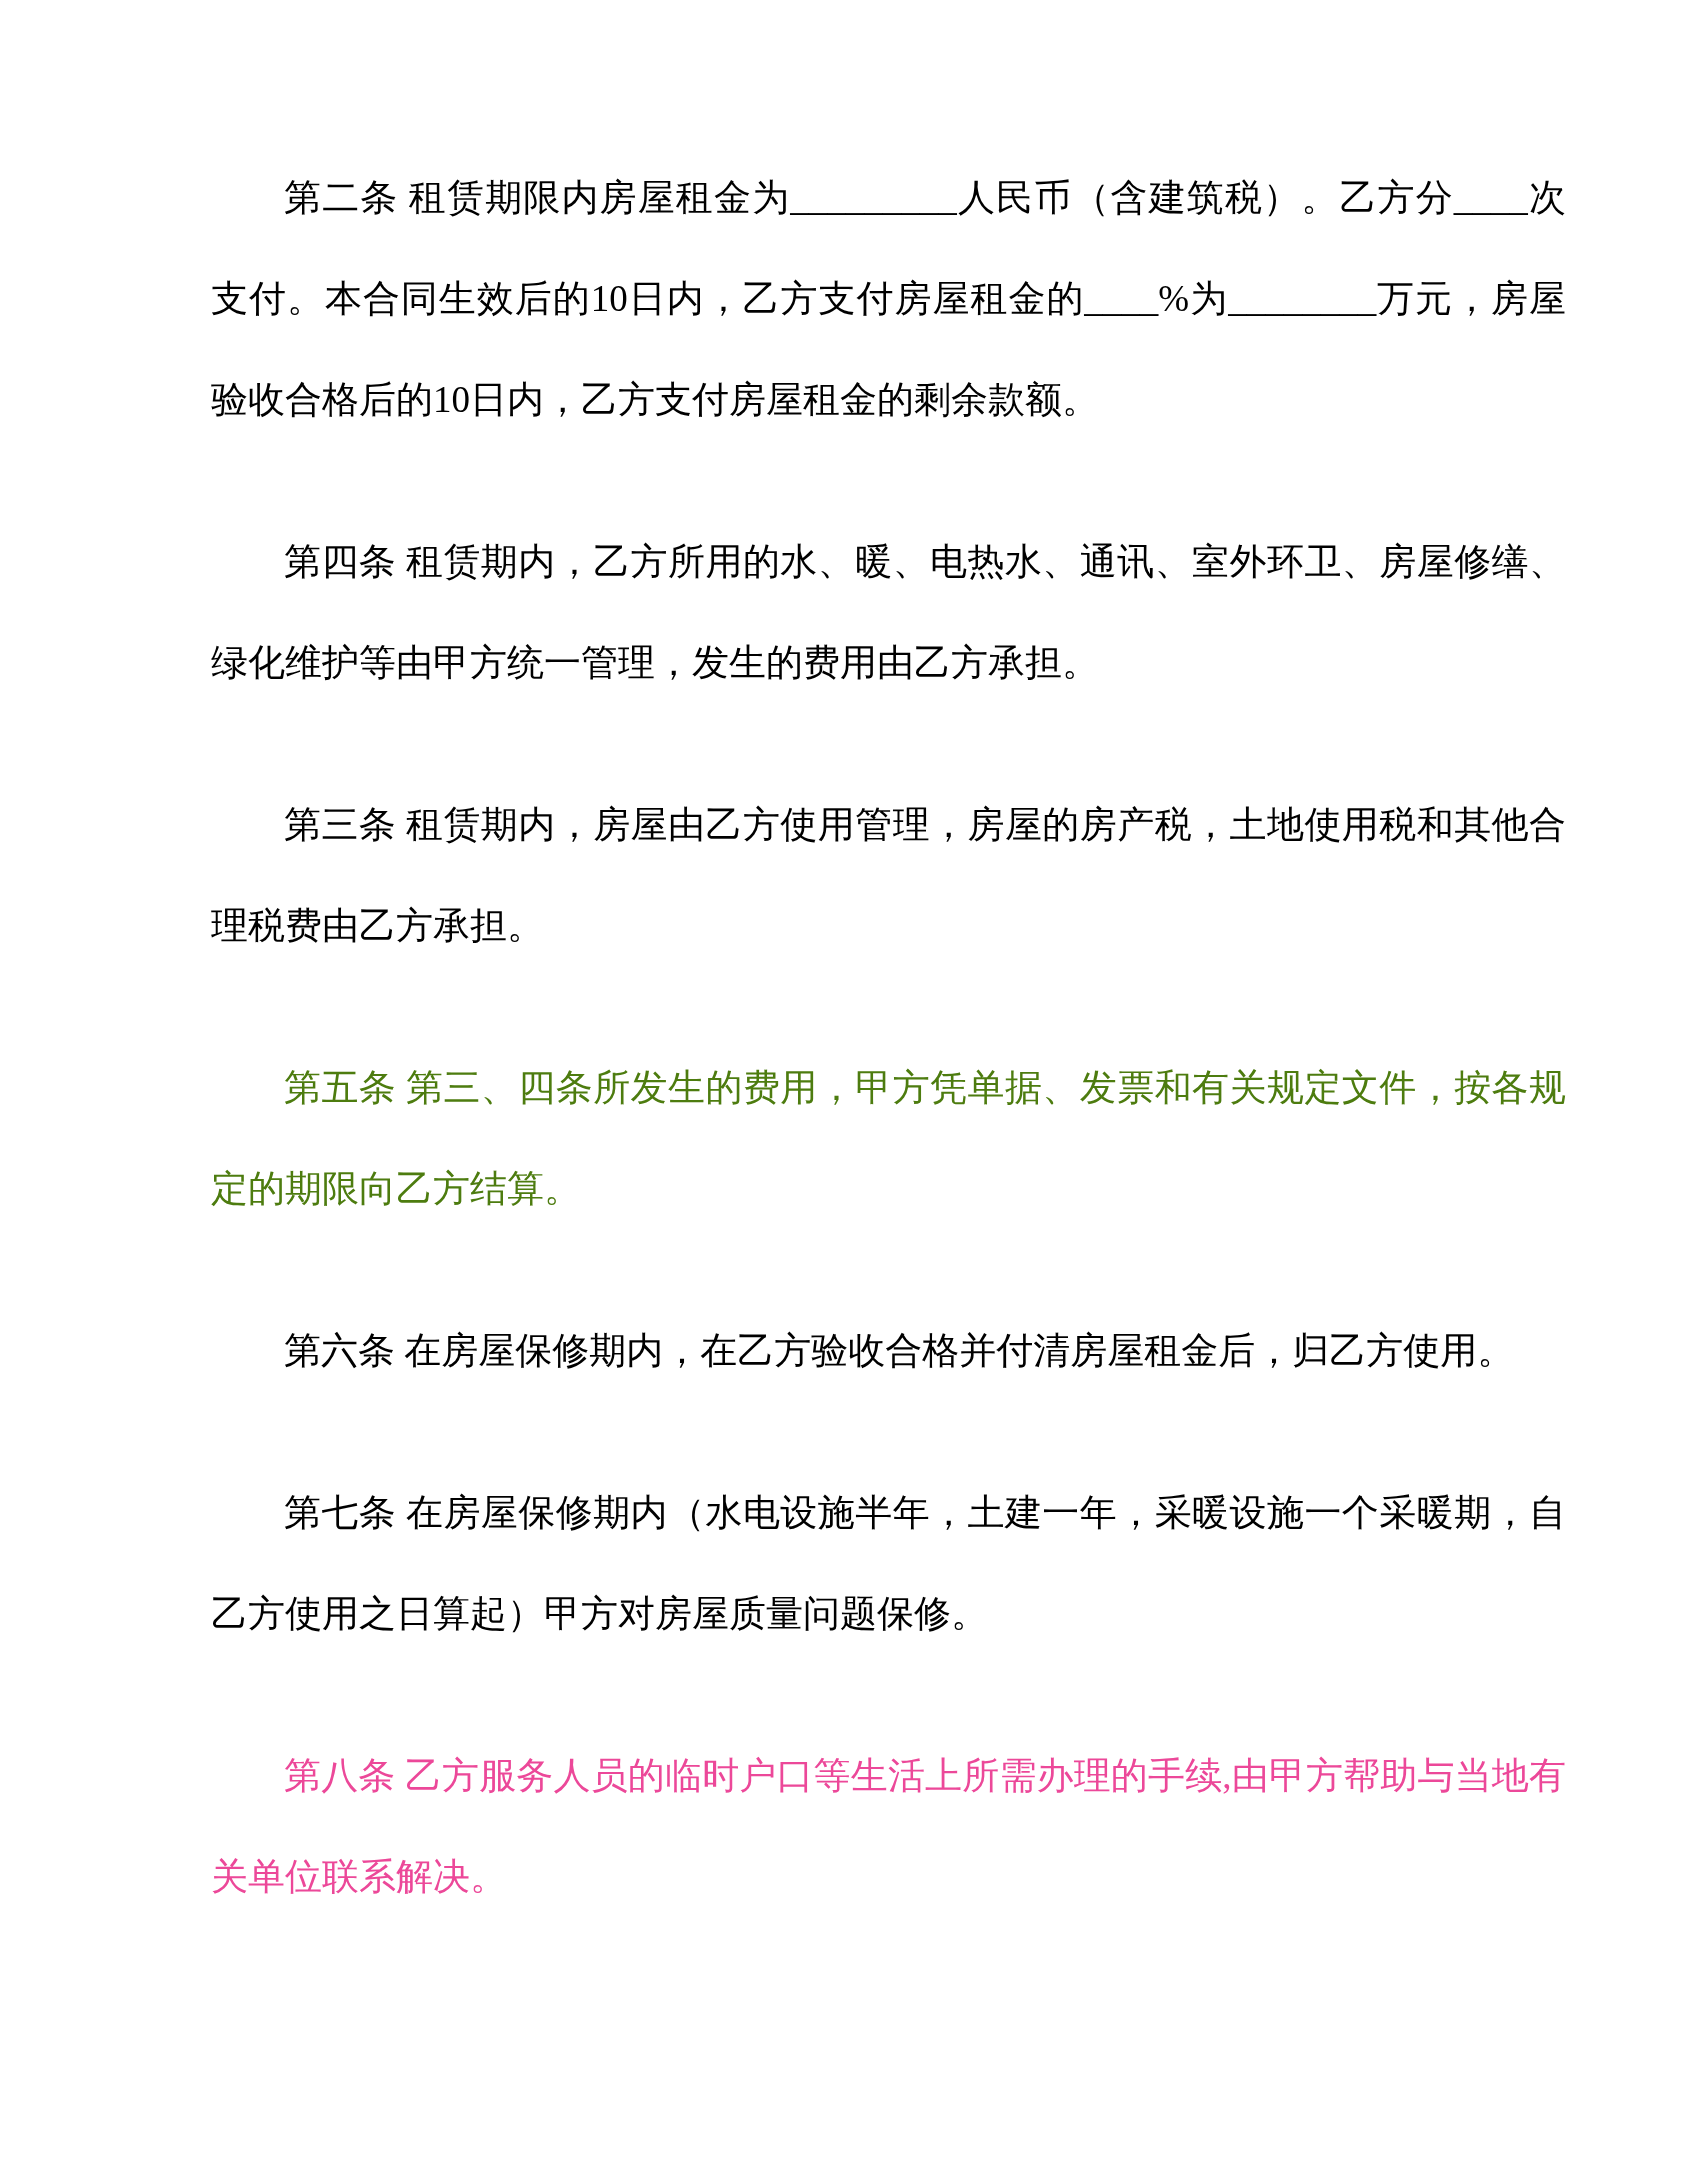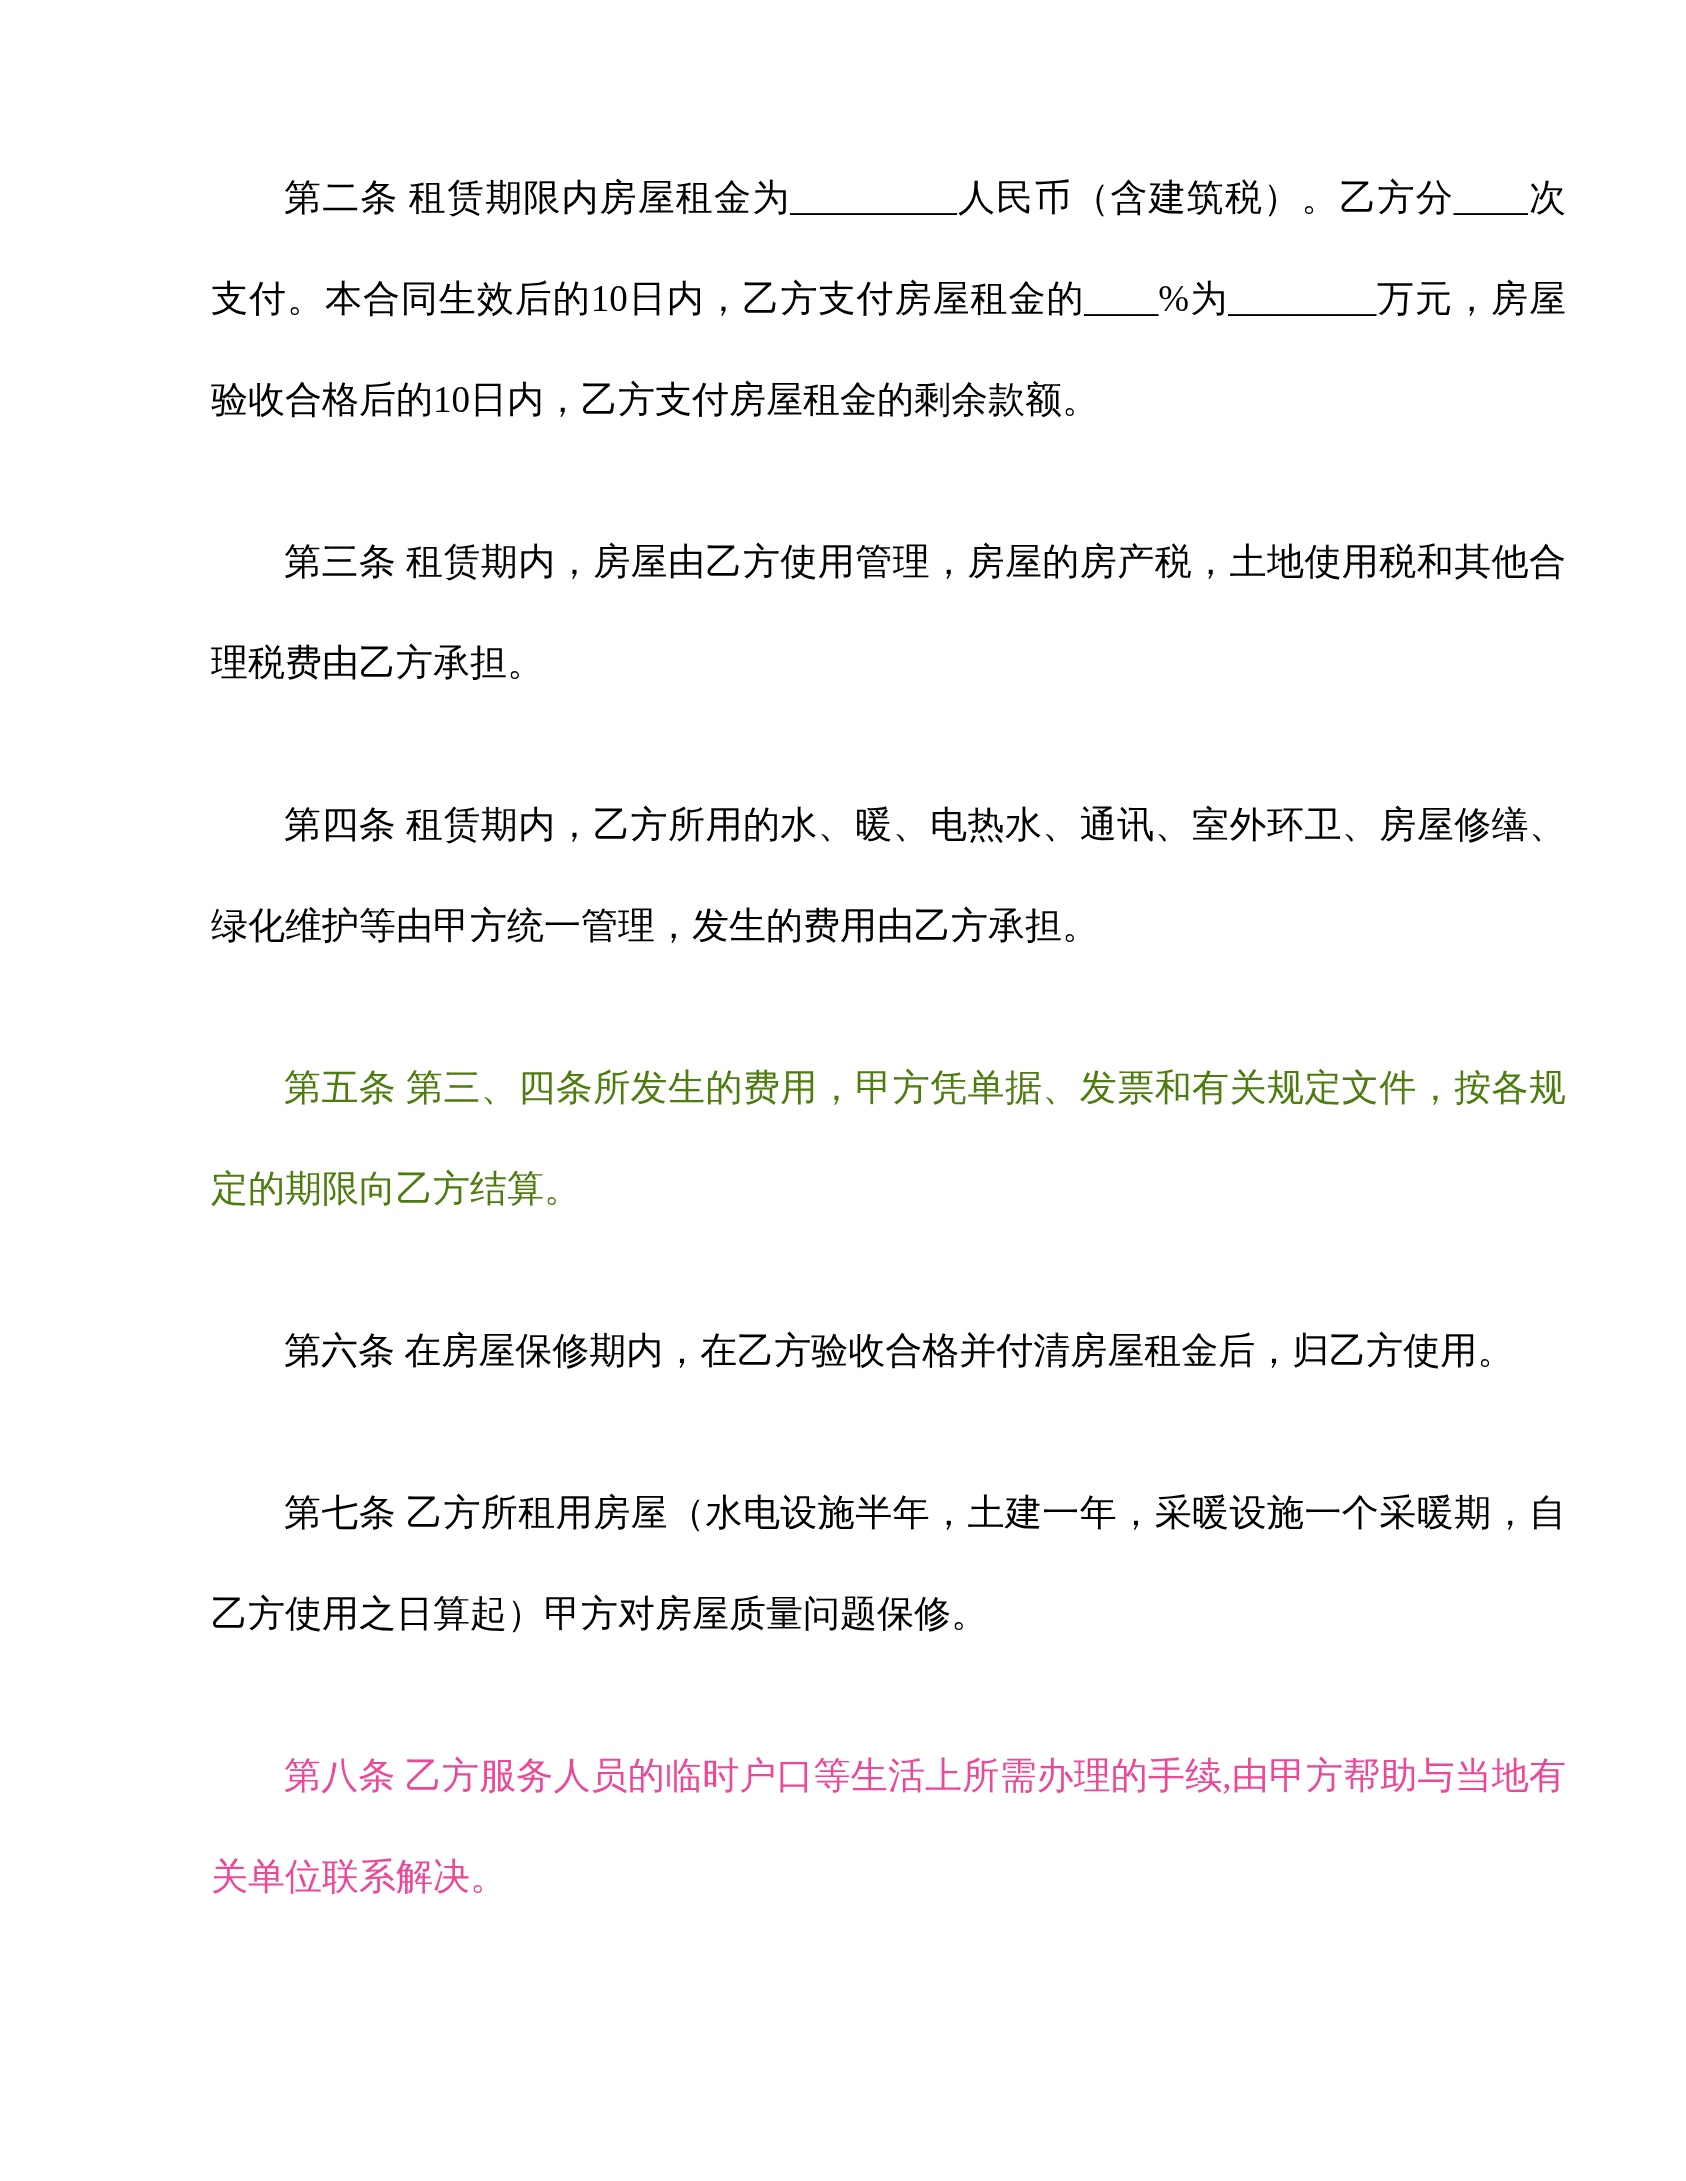--- a/index.html
+++ b/index.html
@@ -30,21 +30,21 @@
     letter-spacing: 0;
     word-break: break-all;
   }
 </style>
 </head>
 <body style="background: rgb(255, 255, 255);">
 
 <div class="page">
   <div id="paragraphs">
       <p class="para" style="color: rgb(0, 0, 0);">第二条 租赁期限内房屋租金为_________人民币（含建筑税）。乙方分____次支付。本合同生效后的10日内，乙方支付房屋租金的____%为________万元，房屋验收合格后的10日内，乙方支付房屋租金的剩余款额。</p>
+      <p class="para" style="color: rgb(0, 0, 0);">第四条 租赁期内，乙方所用的水、暖、电热水、通讯、室外环卫、房屋修缮、绿化维护等由甲方统一管理，发生的费用由乙方承担。</p>
       <p class="para" style="color: rgb(0, 0, 0);">第三条 租赁期内，房屋由乙方使用管理，房屋的房产税，土地使用税和其他合理税费由乙方承担。</p>
-      <p class="para" style="color: rgb(0, 0, 0);">第四条 租赁期内，乙方所用的水、暖、电热水、通讯、室外环卫、房屋修缮、绿化维护等由甲方统一管理，发生的费用由乙方承担。</p>
       <p class="para" style="color: #4d7c0f;">第五条 第三、四条所发生的费用，甲方凭单据、发票和有关规定文件，按各规定的期限向乙方结算。</p>
       <p class="para" style="color: rgb(0, 0, 0);">第六条 在房屋保修期内，在乙方验收合格并付清房屋租金后，归乙方使用。</p>
-      <p class="para" style="color: rgb(0, 0, 0);">第七条 乙方所租用房屋（水电设施半年，土建一年，采暖设施一个采暖期，自乙方使用之日算起）甲方对房屋质量问题保修。</p>
+      <p class="para" style="color: rgb(0, 0, 0);">第七条 在房屋保修期内（水电设施半年，土建一年，采暖设施一个采暖期，自乙方使用之日算起）甲方对房屋质量问题保修。</p>
       <p class="para" style="color: #ec4899;">第八条 乙方服务人员的临时户口等生活上所需办理的手续,由甲方帮助与当地有关单位联系解决。</p>
     </div>
 </div>
 
 
 </body></html>

